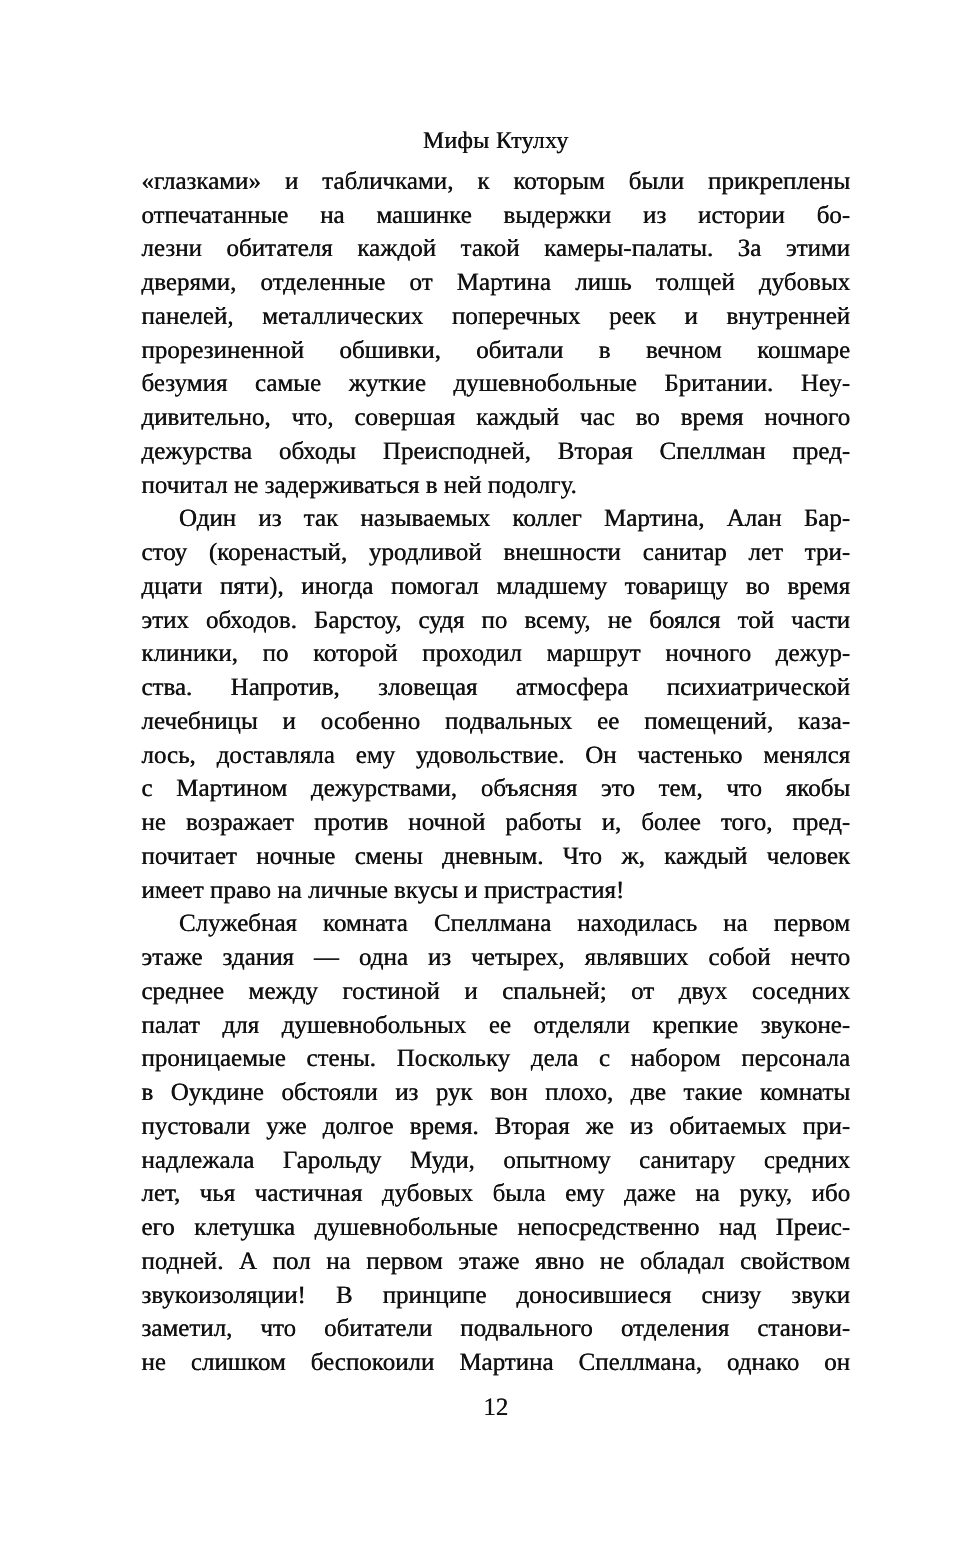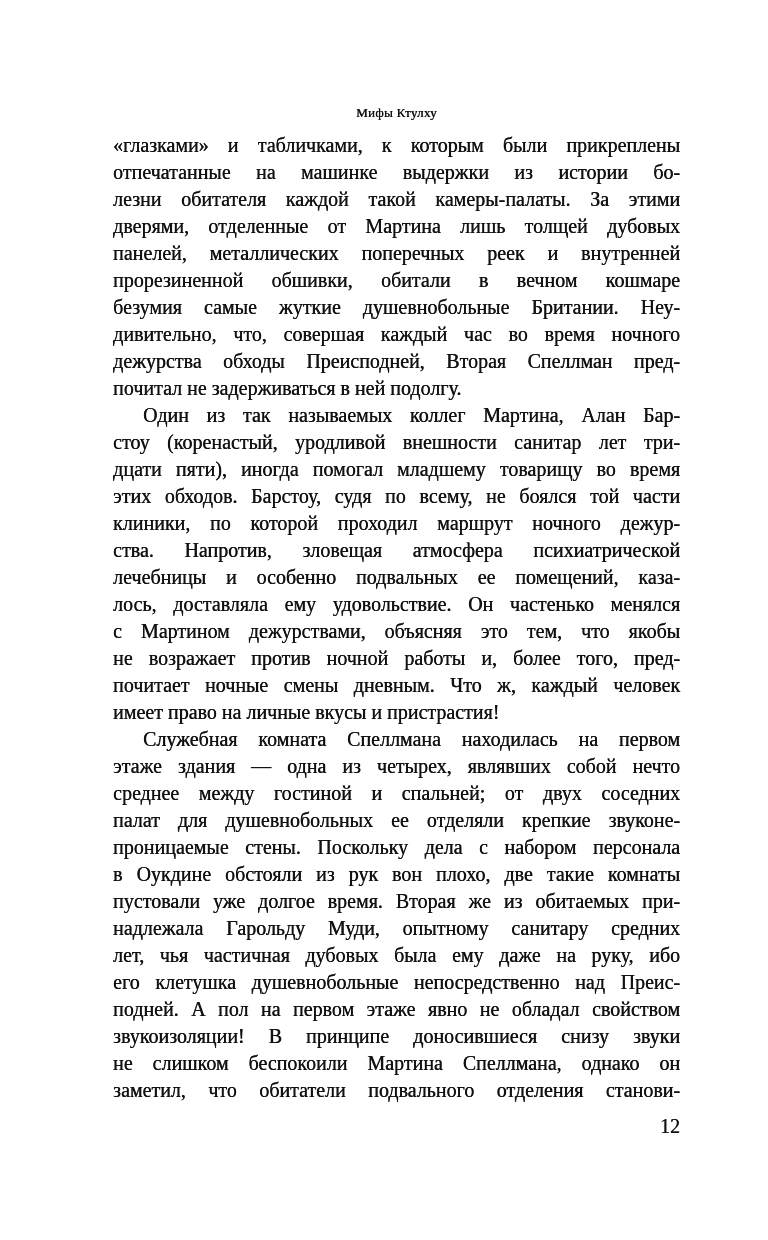--- a/index.html
+++ b/index.html
@@ -17,21 +17,21 @@
     color: #121212;
   }
   .text-block {
     position: absolute;
     left: 113px;
     top: 101px;
     width: 567px;
   }
   .running-head {
     text-align: center;
-    font-size: 13px;
+    font-size: 19px;
     line-height: 24px;
     letter-spacing: 0.3px;
     text-shadow: 0.35px 0 0 currentColor;
     white-space: nowrap;
   }
   .body-text {
     margin-top: 7px;
     font-size: 20px;
     line-height: 27px;
     text-shadow: 0.35px 0 0 currentColor;
@@ -45,21 +45,21 @@
   .para:not(.justify-last) .line:last-child {
     text-align-last: left;
   }
   .para.indent .line:first-child {
     text-indent: 30px;
   }
   .page-number {
     margin-top: 9px;
     font-size: 20px;
     line-height: 27px;
-    text-align: right;
+    text-align: center;
     text-shadow: 0.35px 0 0 currentColor;
   }
 </style>
 </head>
 <body>
 
 <div class="page">
   <div class="text-block">
     <div class="running-head">Мифы Ктулху</div>
     <div class="body-text">
@@ -95,19 +95,19 @@
           <div class="line">среднее между гостиной и спальней; от двух соседних</div>
           <div class="line">палат для душевнобольных ее отделяли крепкие звуконе-</div>
           <div class="line">проницаемые стены. Поскольку дела с набором персонала</div>
           <div class="line">в Оукдине обстояли из рук вон плохо, две такие комнаты</div>
           <div class="line">пустовали уже долгое время. Вторая же из обитаемых при-</div>
           <div class="line">надлежала Гарольду Муди, опытному санитару средних</div>
           <div class="line">лет, чья частичная дубовых была ему даже на руку, ибо</div>
           <div class="line">его клетушка душевнобольные непосредственно над Преис-</div>
           <div class="line">подней. А пол на первом этаже явно не обладал свойством</div>
           <div class="line">звукоизоляции! В принципе доносившиеся снизу звуки</div>
+          <div class="line">заметил, что обитатели подвального отделения станови-</div>
           <div class="line">не слишком беспокоили Мартина Спеллмана, однако он</div>
-          <div class="line">заметил, что обитатели подвального отделения станови-</div>
         </div>
       </div>
     <div class="page-number">12</div>
   </div>
 </div>
 
 </body></html>

